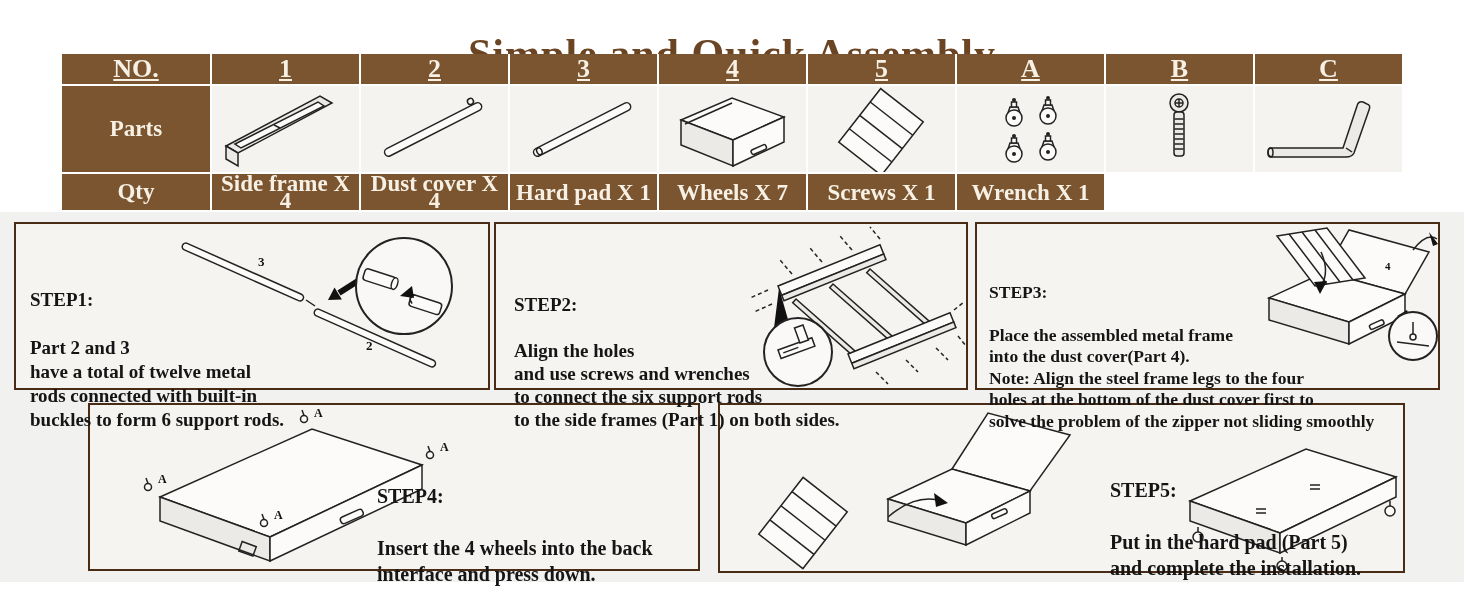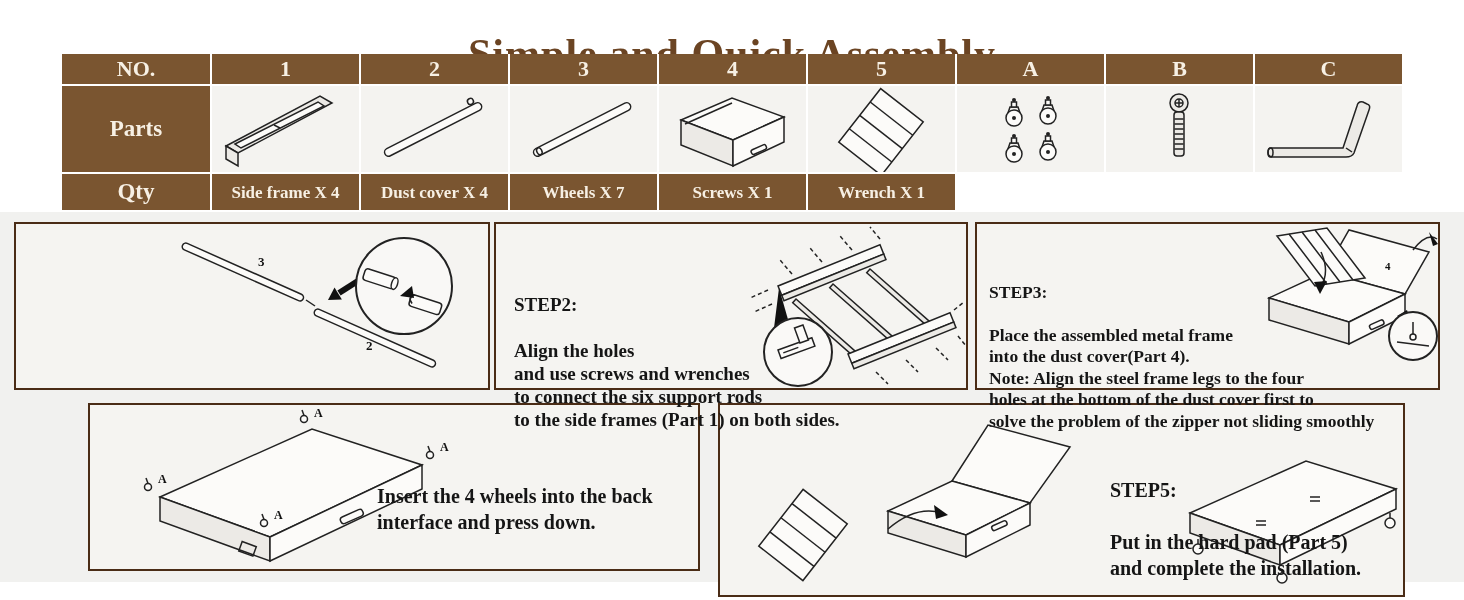--- a/index.html
+++ b/index.html
@@ -18,39 +18,39 @@
     letter-spacing:1px;line-height:52px;
   }
   
   .parts-table{
     position:absolute;left:62px;top:54px;width:1340px;
     display:grid;grid-template-columns:148px repeat(8,1fr);
     grid-template-rows:30px 86px 36px;gap:2px;background:#ffffff;
   }
   .cell{display:flex;align-items:center;justify-content:center;text-align:center;}
   .brown{background:#7a5530;color:#f7f0e4;}
-  .hdr{font-size:22px;font-weight:bold;}
+  .hdr{font-size:26px;font-weight:bold;text-decoration:underline;}
   .rowlab{font-size:23px;font-weight:bold;}
-  .qtycell{font-size:17px;font-weight:bold;line-height:17px;padding:1px 4px;}
+  .qtycell{font-size:23px;font-weight:bold;line-height:17px;padding:1px 4px;}
   .partcell{background:#f4f3f0;}
   .partcell svg{width:100%;height:100%;}
   
   .stepbox{
     position:absolute;background:#f5f4f1;border:2px solid #4a2c16;box-sizing:border-box;
   }
   .stepbox svg{position:absolute;left:0;top:0;width:100%;height:100%;}
   .step-text{
     position:absolute;color:#151515;font-weight:bold;white-space:pre-line;z-index:2;
   }
   .step-label{display:block;}
   #step1{left:14px;top:222px;width:476px;height:168px;}
   #step2{left:494px;top:222px;width:474px;height:168px;padding-left:16px;}
   #step3{left:975px;top:222px;width:465px;height:168px;}
   #step4{left:88px;top:403px;width:612px;height:168px;}
-  #step5{left:718px;top:403px;width:687px;height:194px;}
+  #step5{left:718px;top:403px;width:687px;height:170px;}
   #step1 .step-text{left:14px;top:40px;font-size:19px;line-height:24px;}
   #step2 .step-text{left:18px;top:46px;font-size:19px;line-height:23px;}
   #step3 .step-text{left:12px;top:36px;font-size:17.5px;line-height:21.5px;}
   #step4 .step-text{left:287px;top:52px;font-size:20px;line-height:26px;}
   #step5 .step-text{left:390px;top:46px;font-size:20px;line-height:26px;}
   .ln{stroke:#222;fill:none;stroke-width:1.5;}
   .fw{fill:#fcfbf9;stroke:#222;stroke-width:1.5;}
   .fg{fill:#eceae6;stroke:#222;stroke-width:1.5;}
   text.anno{font-family:"Liberation Serif",serif;font-weight:bold;fill:#111;}
 </style>
@@ -173,20 +173,21 @@
     <svg viewBox="0 0 147 86">
       <path class="fg" d="M16,62 L88,62 L102,20 Q103,15 108,16 L112,18 Q116,19 114,24 L99,67 Q97,71 91,71 L18,71 Q13,71 13,66.5 Q13,62 16,62 Z"></path>
       <ellipse class="ln" cx="15.5" cy="66.5" rx="2.5" ry="4.5"></ellipse>
       <line class="ln" x1="91" y1="62" x2="97" y2="66"></line>
     </svg>
   </div>
 
   <div class="cell brown rowlab">Qty</div>
   <div class="cell brown qtycell">Side frame X 4</div>
   <div class="cell brown qtycell">Dust cover X 4</div>
+  <div class="cell brown qtycell">Hard pad X 1</div>
   <div class="cell brown qtycell">Wheels X 7</div>
   <div class="cell brown qtycell">Screws X 1</div>
   <div class="cell brown qtycell">Wrench X 1</div>
 </div>
 
 <div id="step1" class="stepbox">
   <svg viewBox="0 0 472 164">
     <g transform="translate(168,18) rotate(24)">
         <rect class="fw" width="132" height="7" rx="3.5"></rect>
       </g>
@@ -202,20 +203,27 @@
     <g transform="translate(350,44) rotate(18)">
       <rect class="fw" width="32" height="12" rx="3"></rect>
       <ellipse class="fw" cx="32" cy="6" rx="3" ry="6"></ellipse>
     </g>
     <g transform="translate(396,70) rotate(18)">
       <rect class="fw" width="32" height="12" rx="3"></rect>
       <path class="ln" d="M3,0 q-7,4 0,9"></path>
     </g>
     <polygon points="384,72 396,62 398,74" fill="#111"></polygon>
   </svg>
+  <div class="step-text">
+    <span class="step-label">STEP1:</span>
+    <span>Part 2 and 3
+have a total of twelve metal
+rods connected with built-in
+buckles to form 6 support rods.</span>
+  </div>
 </div>
 
 <div id="step2" class="stepbox">
   <svg viewBox="0 0 470 164">
     <g transform="translate(300,75) rotate(41.4)">
         <rect class="fg" width="91" height="5"></rect>
       </g>
     <g transform="translate(337,60) rotate(41.4)">
         <rect class="fg" width="91" height="5"></rect>
       </g>
@@ -306,20 +314,21 @@
         <line class="ln" x1="0" y1="-3.5" x2="-2" y2="-9"></line>
       </g>
     <text class="anno" x="350" y="46" font-size="12">A</text>
     <g transform="translate(174,118)">
         <circle class="fw" r="3.5"></circle>
         <line class="ln" x1="0" y1="-3.5" x2="-2" y2="-9"></line>
       </g>
     <text class="anno" x="184" y="114" font-size="12">A</text>
   </svg>
   <div class="step-text">
+    <span class="step-label">STEP4:</span>
     <span>Insert the 4 wheels into the back
 interface and press down.</span>
   </div>
 </div>
 
 <div id="step5" class="stepbox">
   <svg viewBox="0 0 683 166">
     <g transform="rotate(38 83 118)">
       <rect class="fw" x="55" y="82" width="56" height="72"></rect>
       <line class="ln" x1="55" y1="100" x2="111" y2="100"></line>

